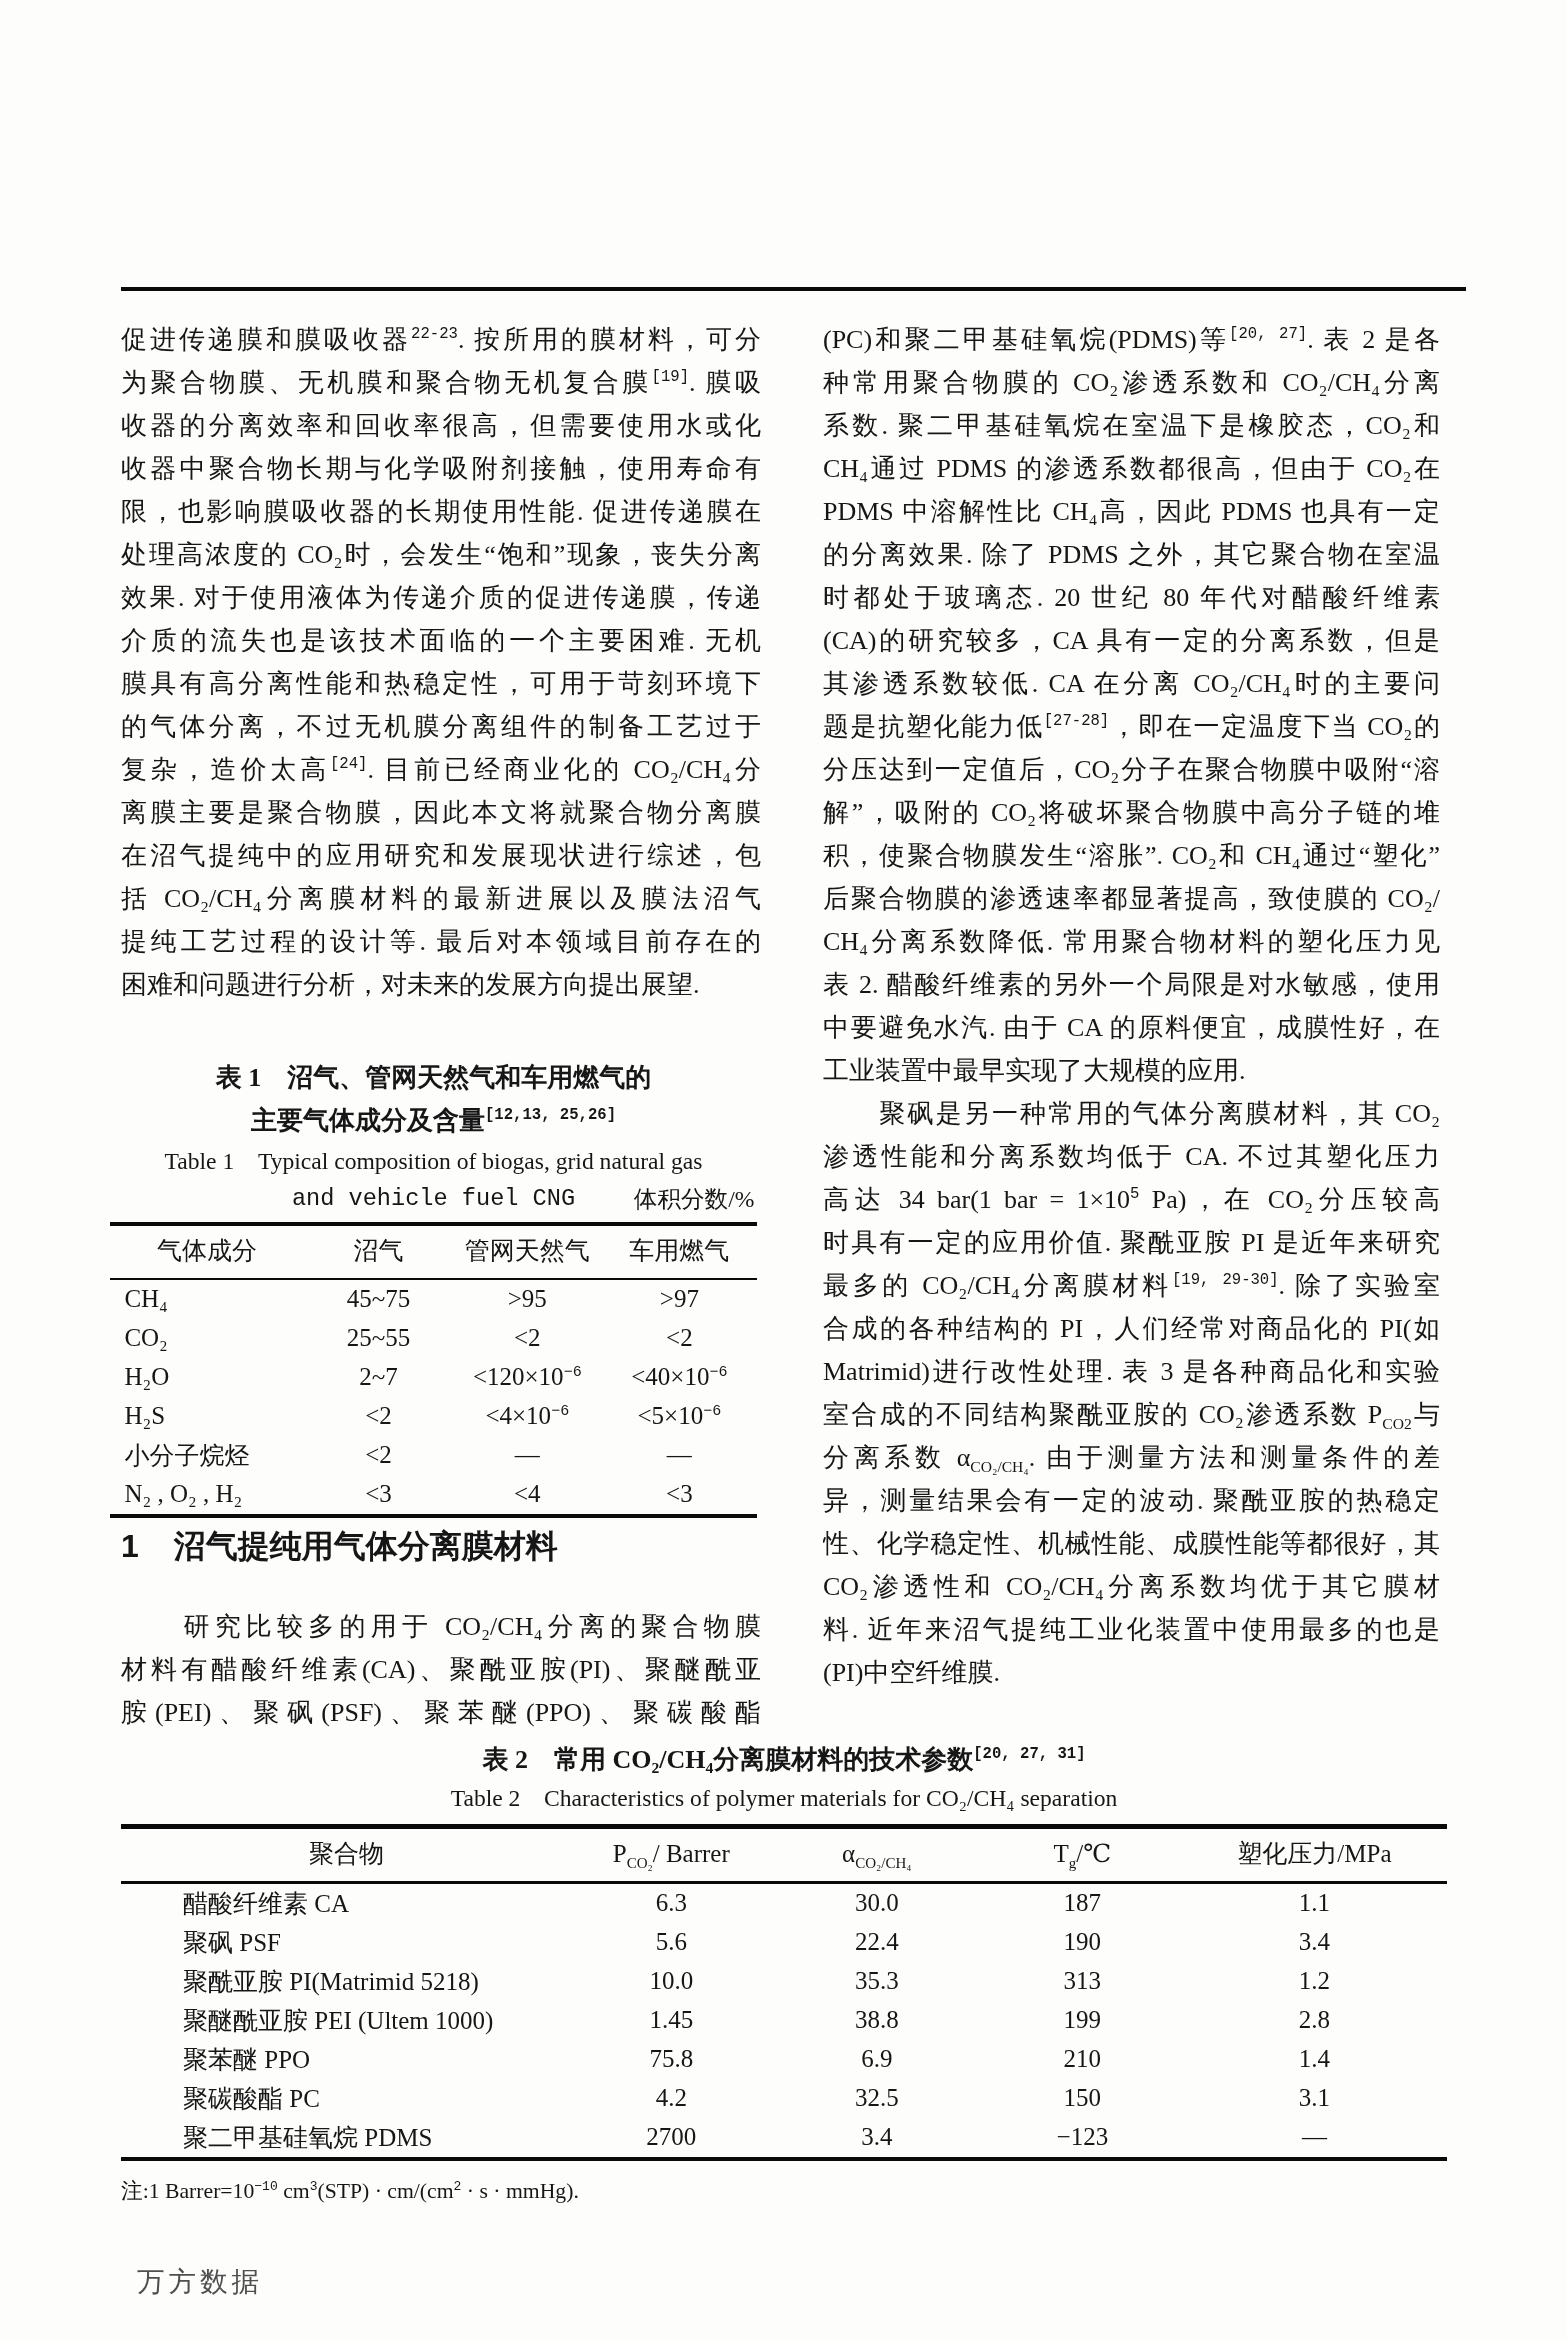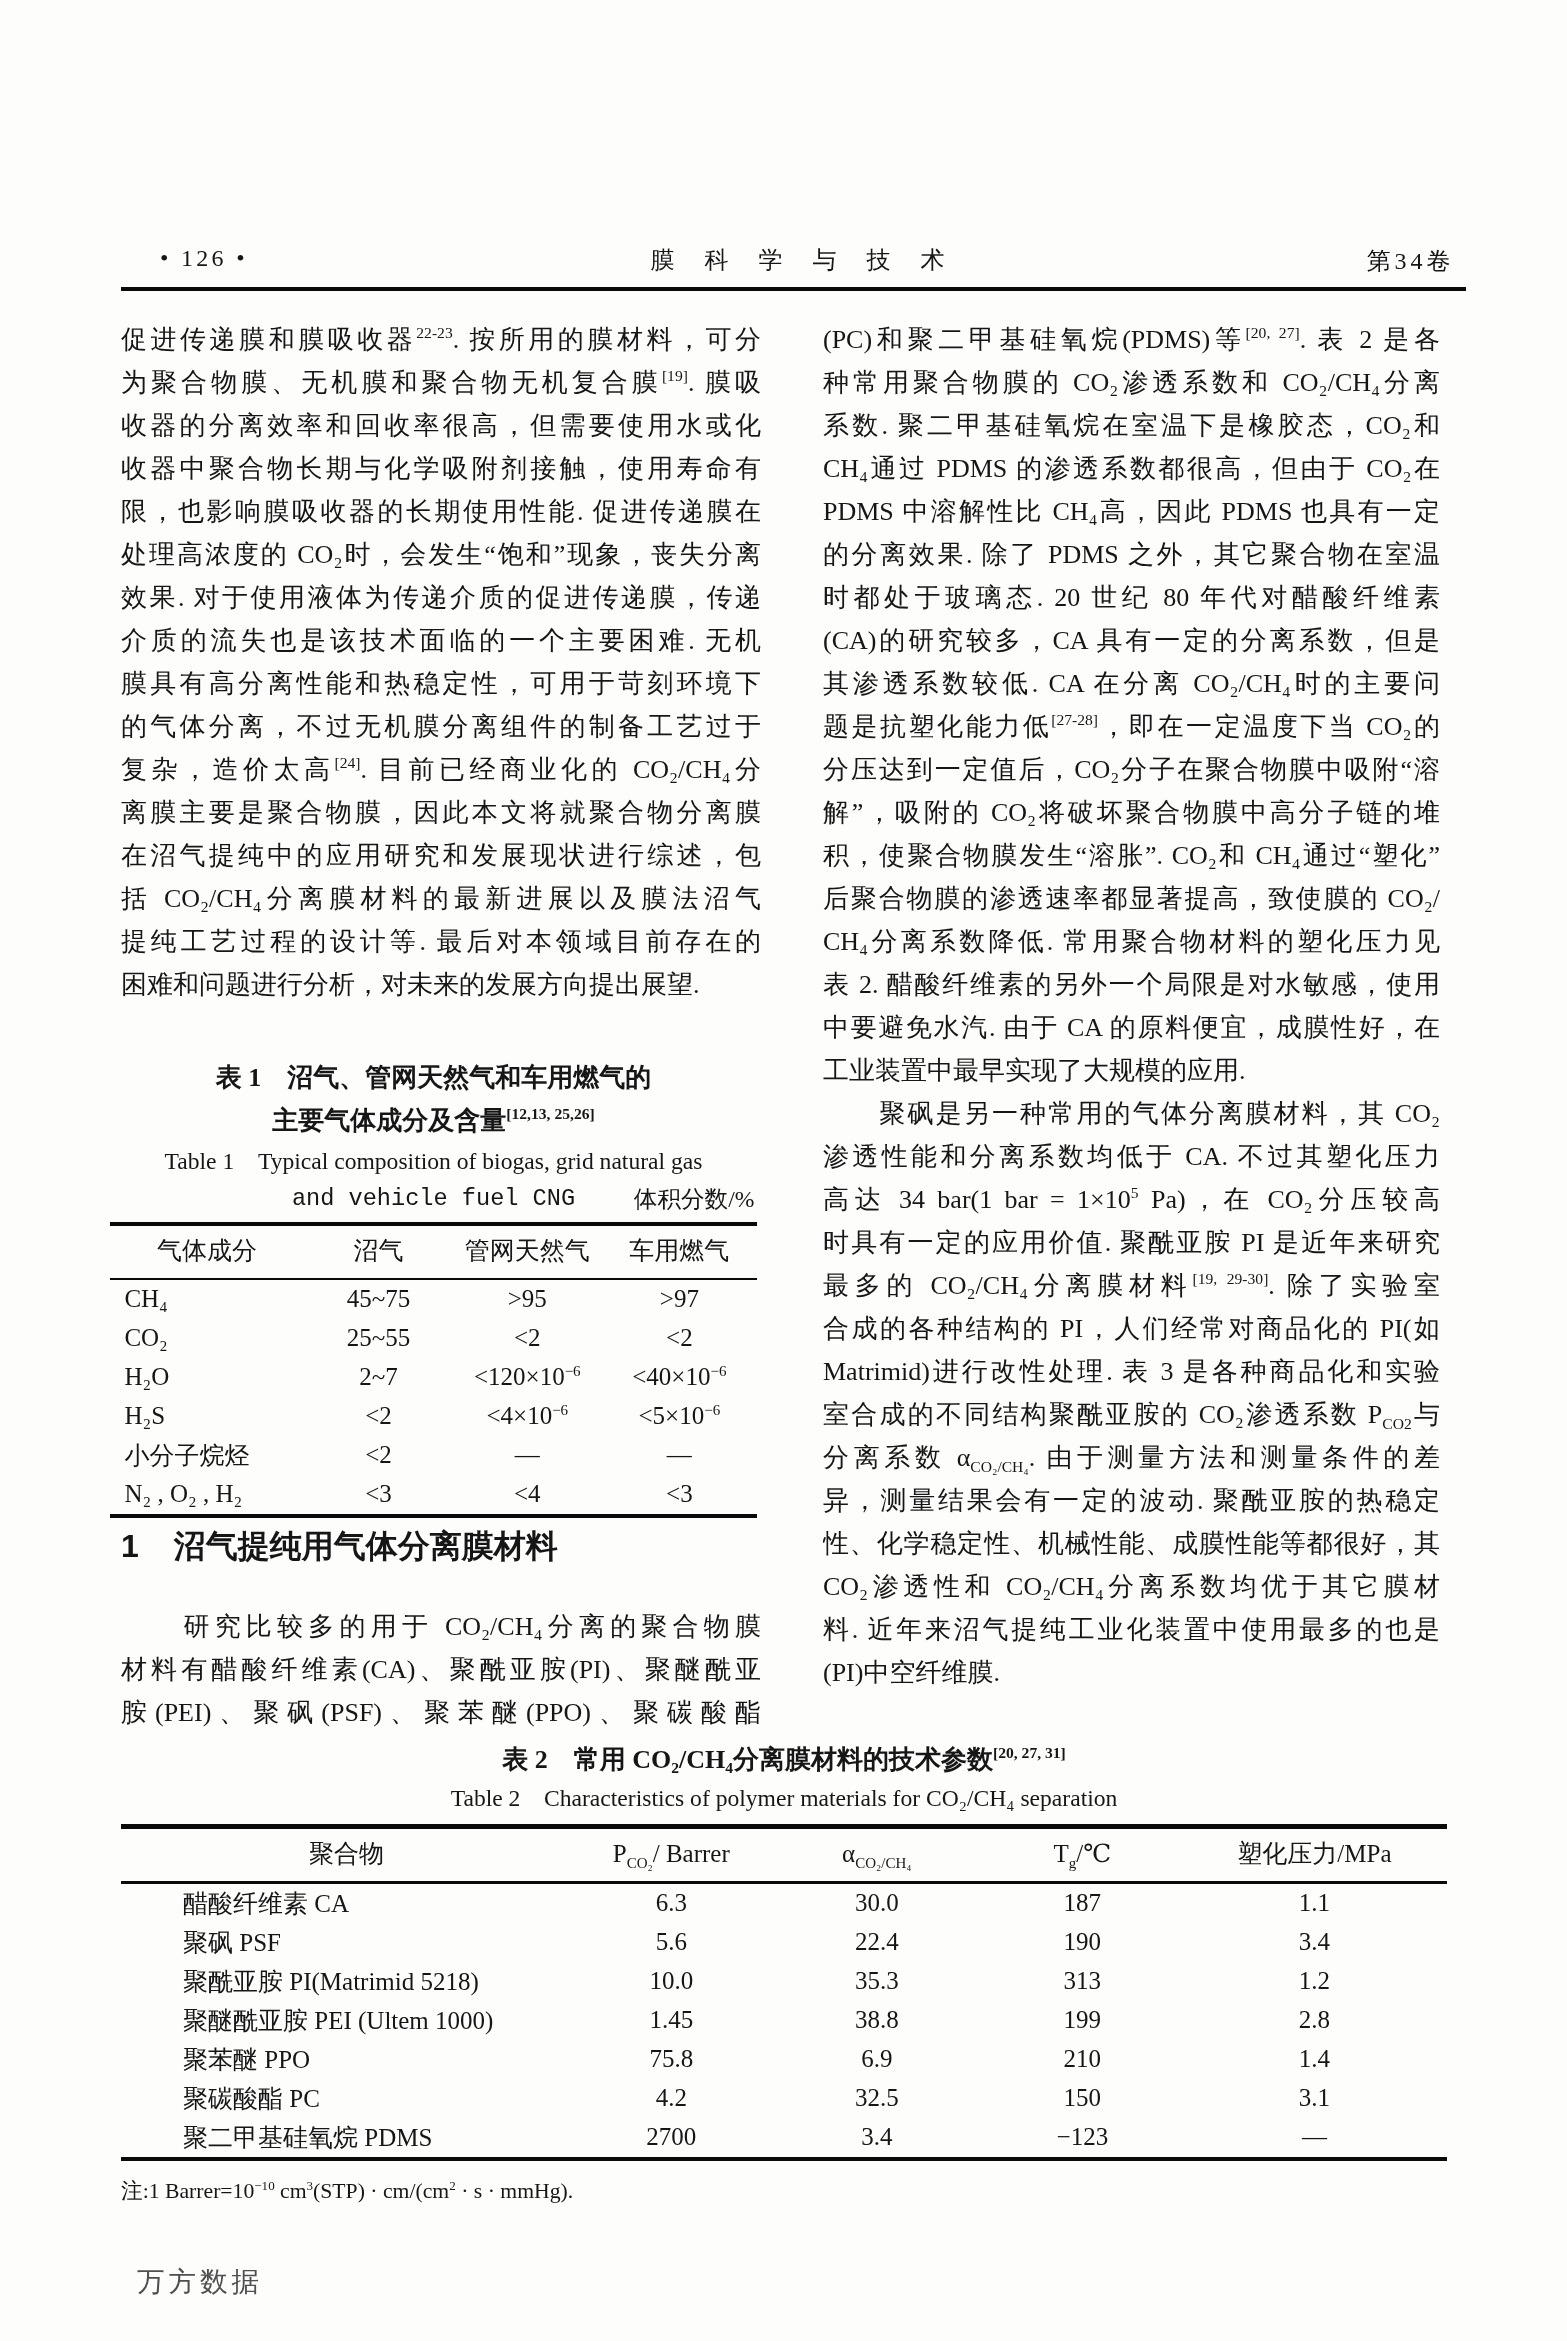--- a/index.html
+++ b/index.html
@@ -12,21 +12,21 @@
   .hdr .jt{position:absolute;left:0;right:0;top:0;text-align:center;letter-spacing:30px;padding-left:30px;}
   .hdr .vol{position:absolute;right:19.7px;top:1.3px;letter-spacing:3.9px;}
   .hrule{position:absolute;left:121px;top:287px;width:1345px;height:3.9px;background:#0a0a0a;}
 
   
   .col{position:absolute;font-size:26px;}
   .lcol{left:121px;top:318px;width:640px;}
   .rcol{left:823px;top:318px;width:617px;}
   .tline{height:43px;line-height:43px;text-align:justify;text-align-last:justify;overflow:hidden;}
   .tline.endline{text-align-last:left;}
-  sup{font-size:0.6em;line-height:0;vertical-align:super;}
+  sup{font-size:0.6em;line-height:0;vertical-align:super;font-family:Liberation Mono, monospace;}
   sub{font-size:0.6em;line-height:0;vertical-align:sub;}
 
   
   .t1block{position:absolute;left:110px;top:1056px;width:647px;}
   .capzh{font-size:26px;font-weight:700;text-align:center;line-height:43px;white-space:pre-wrap;}
   .capen{font-size:23.6px;text-align:center;line-height:38px;white-space:pre-wrap;}
   .capen2{position:relative;font-size:23.6px;line-height:38px;height:38px;}
   .capen2 .cen{display:block;text-align:center;font-family:Liberation Mono, monospace;}
   .capen2 .unit{position:absolute;right:2.6px;top:0;}
 
@@ -52,25 +52,20 @@
   .t2block .capen{line-height:37px;}
   .note{margin-top:15.8px;font-size:21.7px;white-space:pre-wrap;}
 
   .wm{position:absolute;left:137px;top:2263px;font-size:27.6px;color:#4f4f4f;letter-spacing:3.9px;}
 </style>
 </head>
 <body>
 
 <div class="page">
 
-  <div class="hdr">
-    <span class="pn">• 126 •</span>
-    <span class="jt">膜科学与技术</span>
-    <span class="vol">第34卷</span>
-  </div>
   <div class="hrule"></div>
 
   <div class="col lcol">
       <div class="tline">促进传递膜和膜吸收器<sup>22-23</sup>. 按所用的膜材料，可分</div>
       <div class="tline">为聚合物膜、无机膜和聚合物无机复合膜<sup>[19]</sup>. 膜吸</div>
       <div class="tline">收器的分离效率和回收率很高，但需要使用水或化</div>
       <div class="tline">收器中聚合物长期与化学吸附剂接触，使用寿命有</div>
       <div class="tline">限，也影响膜吸收器的长期使用性能. 促进传递膜在</div>
       <div class="tline">处理高浓度的 CO₂时，会发生“饱和”现象，丧失分离</div>
       <div class="tline">效果. 对于使用液体为传递介质的促进传递膜，传递</div>

